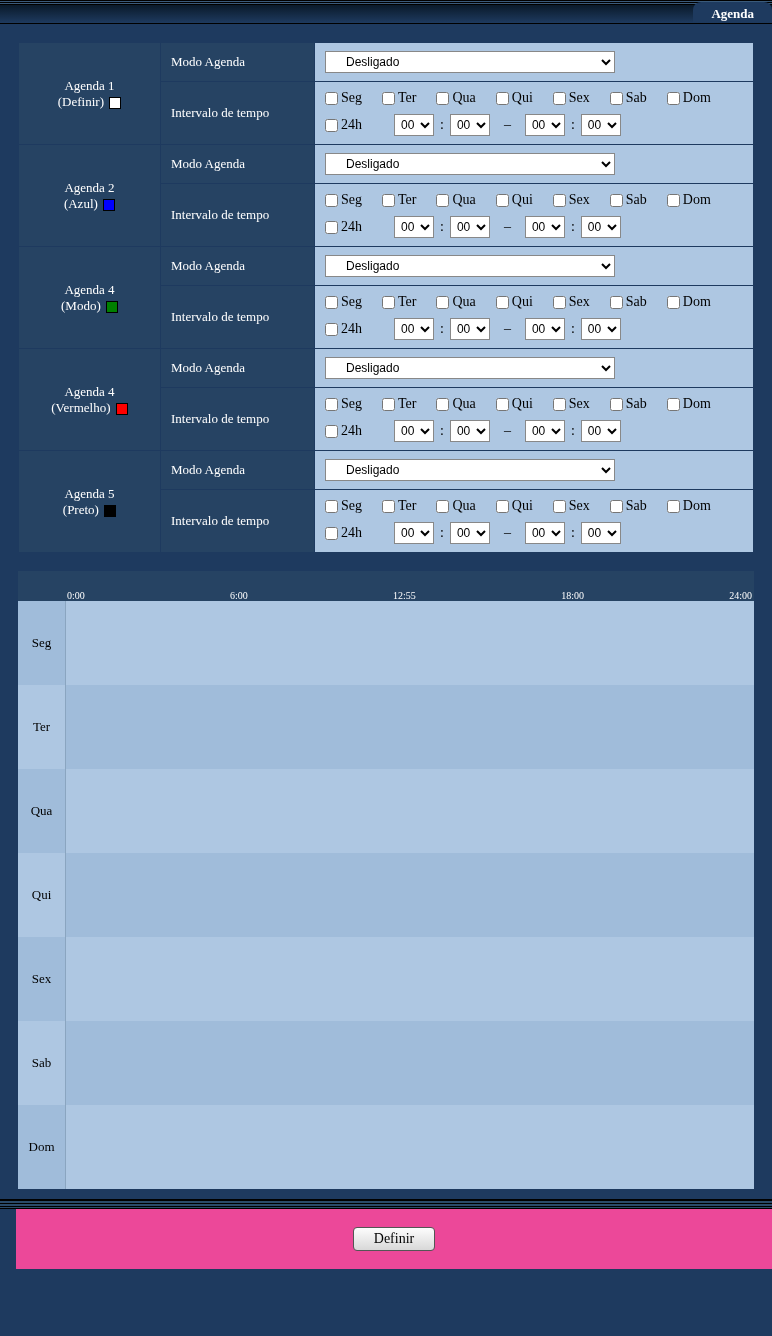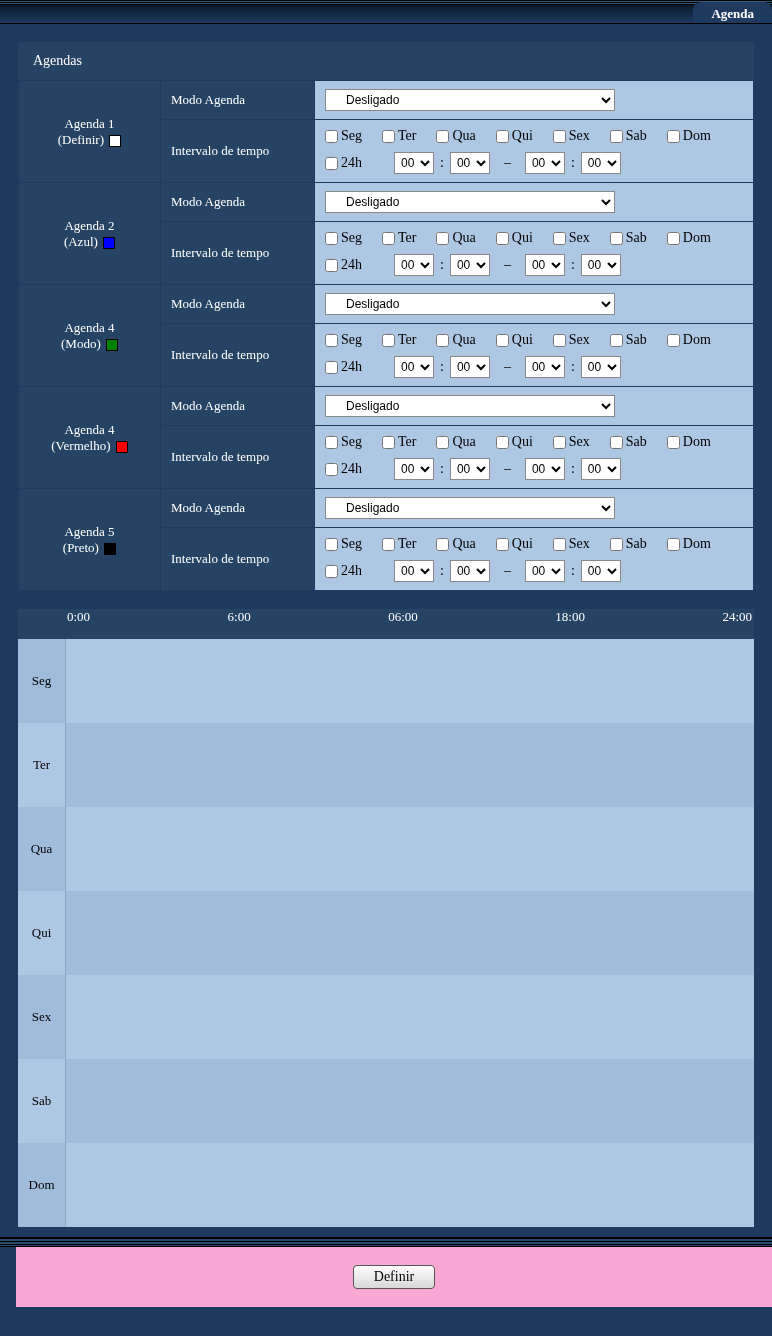--- a/index.html
+++ b/index.html
@@ -100,22 +100,22 @@
   padding-left: 2px;
 }
 .tsep { margin: 0 2px; }
 .tdash { margin: 0 10px; }
 
 .sched-wrap { margin-top: 18px; }
 .sched-head {
   display: flex;
   background: #264363;
   height: 30px;
-  align-items: flex-start;
-  font-size: 13px;
+  align-items: flex-end;
+  font-size: 10px;
 }
 .sched-head .lcol { width: 47px; }
 .sched-head .tl { flex: 1; display: flex; justify-content: space-between; padding: 0 2px 0 2px; }
 .sched-body { }
 .sched-row { display: flex; height: 84px; }
 .sched-row .lcol {
   width: 47px;
   display: flex;
   align-items: center;
   justify-content: center;
@@ -128,21 +128,21 @@
 .sched-row.even .lcol { background: #a0bcda; }
 .sched-row.even .bar { background: #aec7e2; }
 .sched-row .bar { border-left: 1px solid #8aa5c0; }
 .footer-stripe {
   height: 10px;
   background: repeating-linear-gradient(to bottom, #000 0 1px, #2a4a6a 1px 3px);
   border-top: 1px solid #000;
   border-bottom: 1px solid #000;
 }
 .footer {
-  background: #f9a8d4;
+  background: #ec4899;
   padding: 18px 0;
   text-align: center;
   margin-left: 16px;
 }
 button.definir {
   background: linear-gradient(to bottom, #fdfdfd 0%, #d8d8d8 100%);
   border: 1px solid #555;
   border-radius: 4px;
   padding: 3px 20px;
   font-family: "Times New Roman", serif;
@@ -155,21 +155,20 @@
 <body>
 
 <div class="stripe-top"></div>
 
 <div class="tab-bar">
   <div class="tab">Agenda</div>
 </div>
 
 <div class="content">
 
-  <div class="panel-head">Agendas</div>
 
   <table class="agendas-table">
     <tbody id="agendas-body">
         <tr>
           <td class="col-name" rowspan="2"><span>Agenda 1</span><br><span>(Definir)</span> <span class="swatch" style="background:#ffffff"></span></td>
           <td class="col-label">Modo Agenda</td>
           <td class="col-ctrl"><select class="mode"><option>Desligado</option></select></td>
         </tr>
         <tr>
           <td class="col-label">Intervalo de tempo</td>
@@ -433,21 +432,21 @@
         </tr>
       </tbody>
   </table>
 
   <div class="sched-wrap">
     <div class="sched-head">
       <div class="lcol"></div>
       <div class="tl" id="ticks">
           <span>0:00</span>
           <span>6:00</span>
-          <span>06:00</span>
+          <span>12:55</span>
           <span>18:00</span>
           <span>24:00</span>
         </div>
     </div>
     <div class="sched-body" id="sched-body">
         <div class="sched-row even">
           <div class="lcol">Seg</div>
           <div class="bar"></div>
         </div>
         <div class="sched-row odd">

